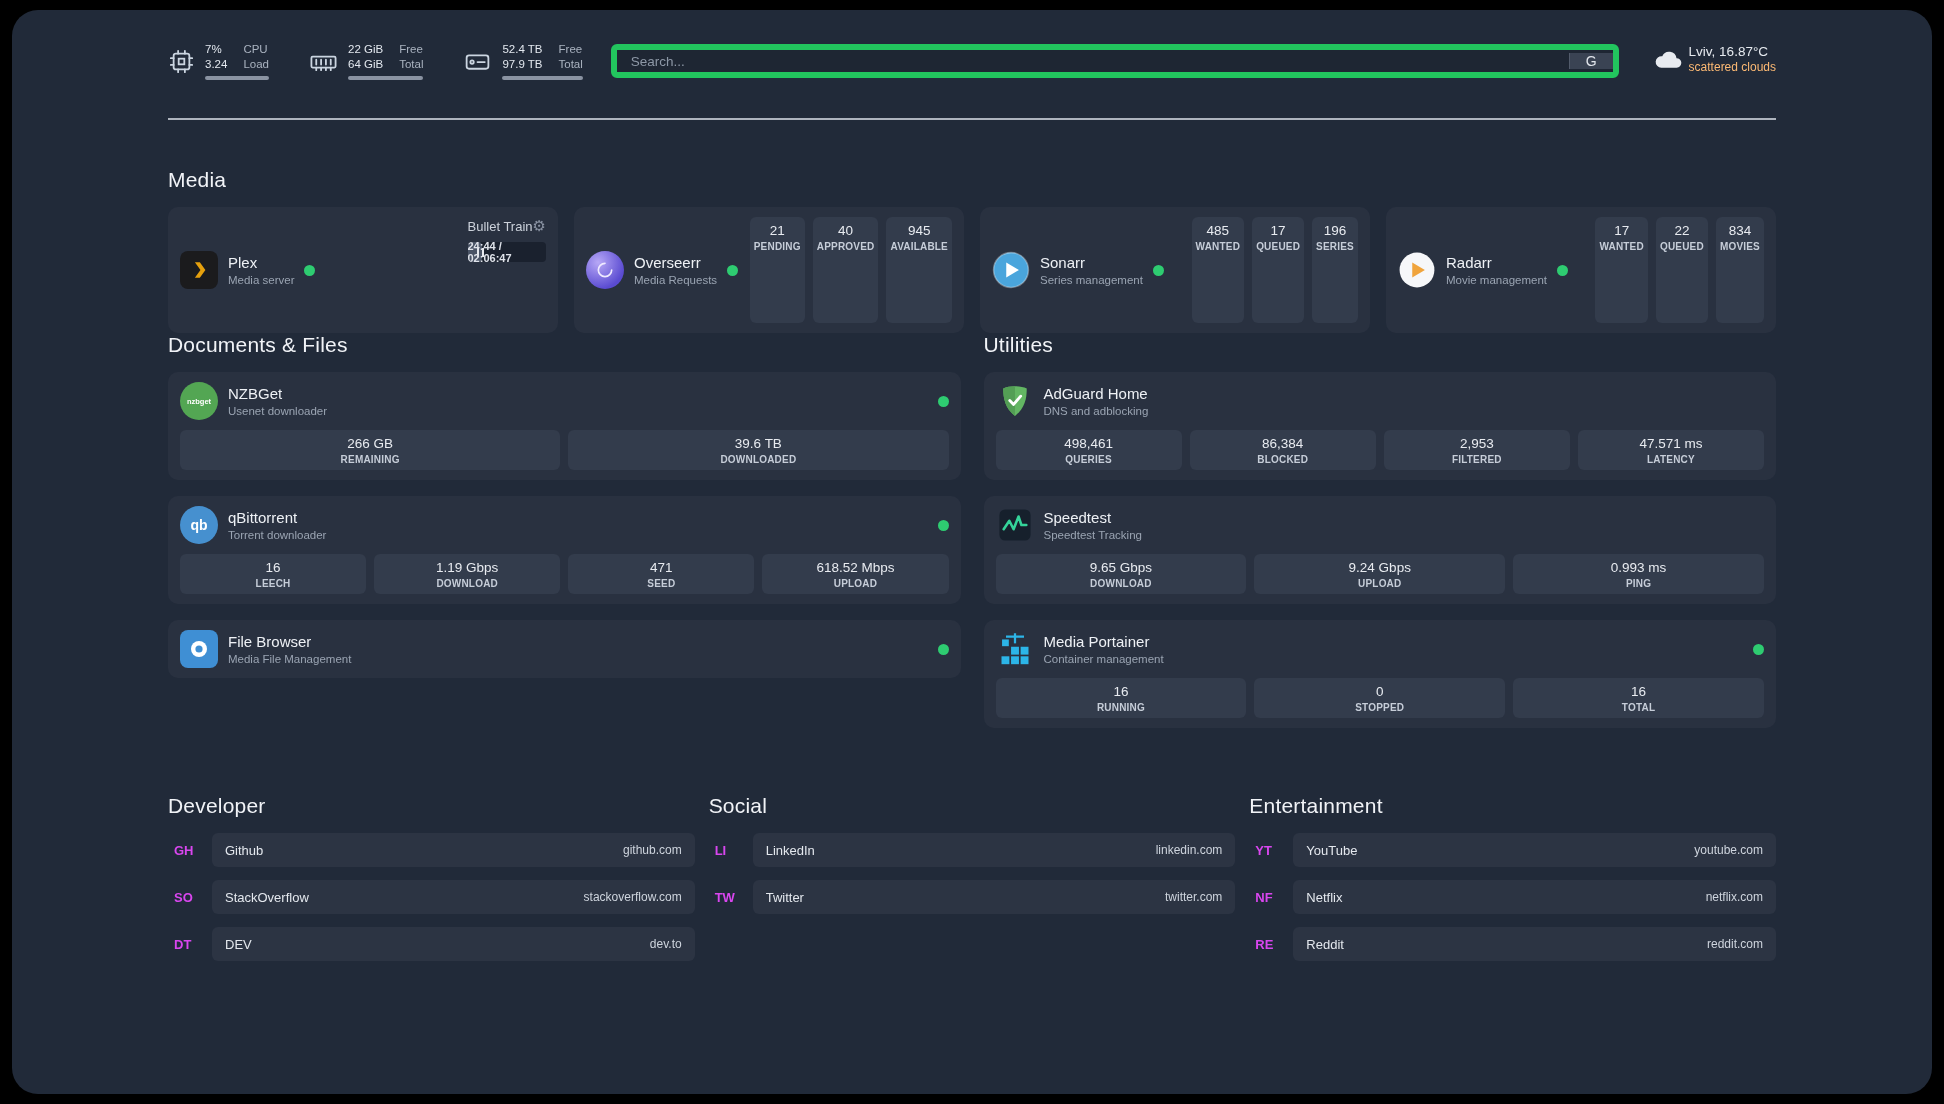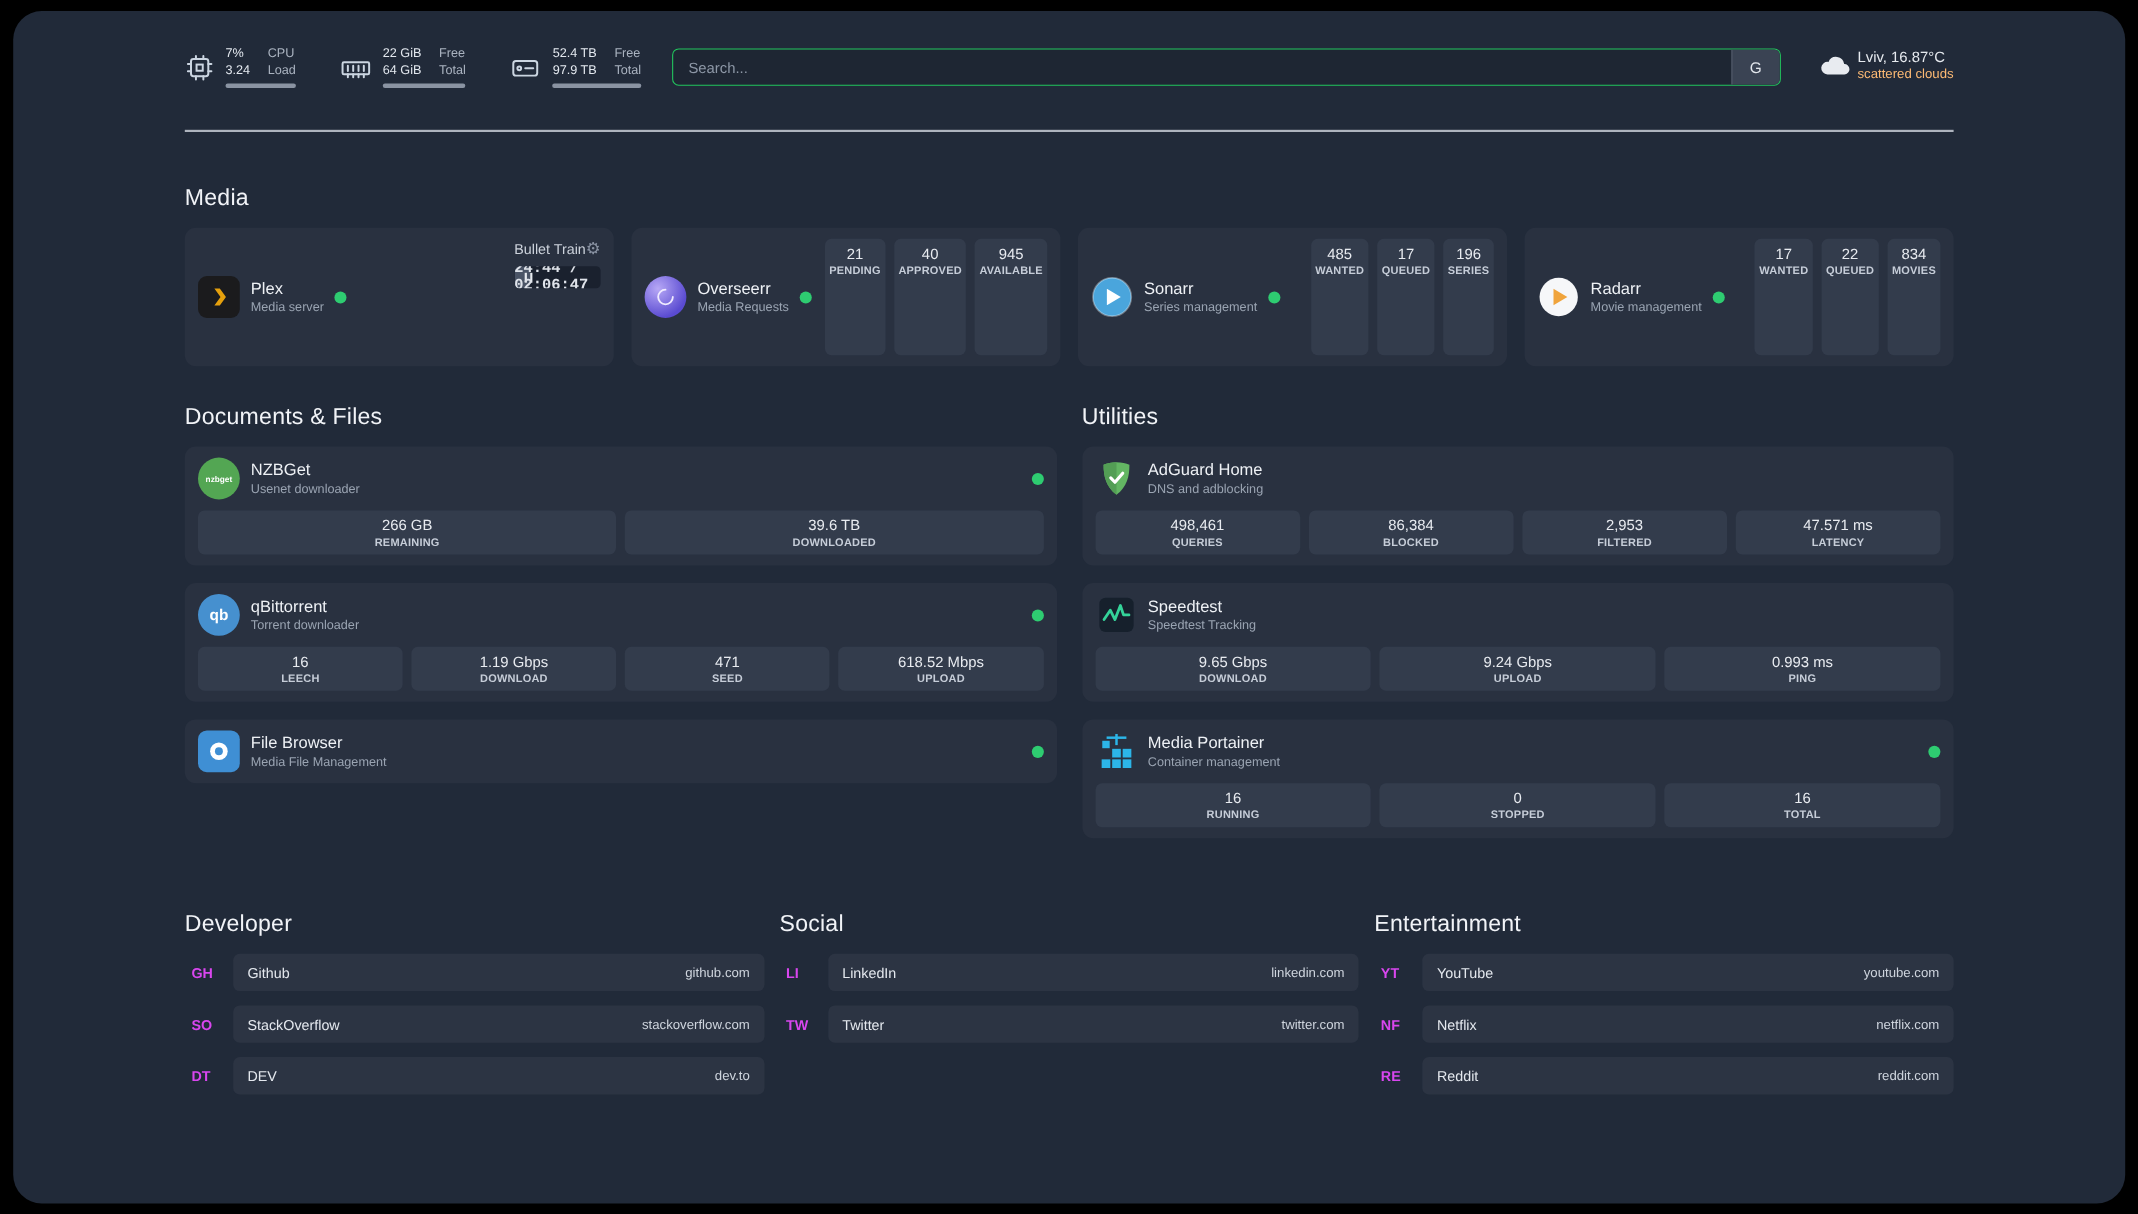--- a/index.html
+++ b/index.html
@@ -8,21 +8,21 @@
 
   
   .topbar{display:flex;align-items:center;height:42px;}
   .resources{display:flex;align-items:center;gap:40px;}
   .res{display:flex;align-items:center;gap:10px;}
   .res-icon{display:flex;align-items:center;color:#cbd5e1;}
   .res-grid{display:grid;grid-template-columns:auto auto;column-gap:16px;row-gap:1px;font-size:11.5px;line-height:14px;}
   .res-val{color:#e3e8ef;}
   .res-lab{color:#aab3c0;}
   .res-bar{height:4px;background:#8a93a2;border-radius:2px;margin-top:5px;}
-  .search{flex:1;margin:0 28px;height:34px;border:1px solid #22c55e;border-radius:6px;display:flex;overflow:hidden;background:#1e2633;}
+  .search{flex:1;margin:0 28px;height:34px;border:6px solid #22c55e;border-radius:6px;display:flex;overflow:hidden;background:#1e2633;align-items:center;}
   .search input{flex:1;background:transparent;border:none;outline:none;color:#d6dbe3;font-size:13.5px;padding:0 14px;}
   .search input::placeholder{color:#8d97a6;}
   .provider{width:44px;background:#3a4353;border:none;border-left:1px solid #525b6b;color:#e2e6ec;font-size:14px;cursor:pointer;}
   .weather{display:flex;align-items:flex-start;gap:0;}
   .weather-loc{font-size:13.5px;color:#e6eaef;line-height:17px;}
   .weather-cond{font-size:12px;color:#fdba74;line-height:15px;}
 
   .divider{border:none;height:2px;background:#c7ccd6;opacity:.85;margin-top:36px;}
 
   
@@ -44,23 +44,23 @@
   .stat-val{font-size:13.5px;color:#e8ebf0;}
   .stat-lab{font-size:10px;font-weight:700;color:#c6cdd8;margin-top:3px;letter-spacing:.2px;}
 
   
   .player-top{display:flex;justify-content:space-between;align-items:center;font-size:13px;color:#ccd2db;margin-bottom:7px;}
   .gear{color:#8a93a3;font-size:15px;cursor:pointer;}
   .player-bar{position:relative;height:20px;background:#1a212e;border-radius:4px;overflow:hidden;}
   .pbar-fill{position:absolute;left:0;top:0;height:100%;width:19%;background:#49536600;background:#4a5466;border-radius:4px;display:flex;align-items:center;}
   .pause{display:flex;gap:2.5px;margin-left:9px;}
   .pause i{width:2.5px;height:9px;background:#e7eaef;display:block;}
-  .ptime{position:absolute;right:9px;top:0;height:100%;display:flex;align-items:center;font-size:14px;font-weight:700;color:#dfe3ea;font-family:Liberation Mono, monospace;}
-
-  .cols{display:grid;grid-template-columns:1fr 1fr;gap:23px;margin-top:34px;}
+  .ptime{position:absolute;right:9px;top:0;height:100%;display:flex;align-items:center;font-size:11px;font-weight:700;color:#dfe3ea;}
+
+  .cols{display:grid;grid-template-columns:1fr 1fr;gap:23px;}
   .col-cards{display:flex;flex-direction:column;gap:16px;}
 
   
   .bookmarks{display:grid;grid-template-columns:1fr 1fr 1fr;gap:14px;margin-top:66px;align-items:start;}
   .bm-row{display:flex;align-items:center;margin-bottom:13px;}
   .bm-abbr{width:44px;font-size:13px;font-weight:700;color:#d946ef;padding-left:6px;}
   .bm-pill{flex:1;height:34px;background:#2c3443;border-radius:6px;display:flex;align-items:center;justify-content:space-between;padding:0 13px;cursor:pointer;text-decoration:none;}
   .bm-name{font-size:13px;color:#e4e8ee;}
   .bm-url{font-size:12px;color:#ced4dd;}
 

